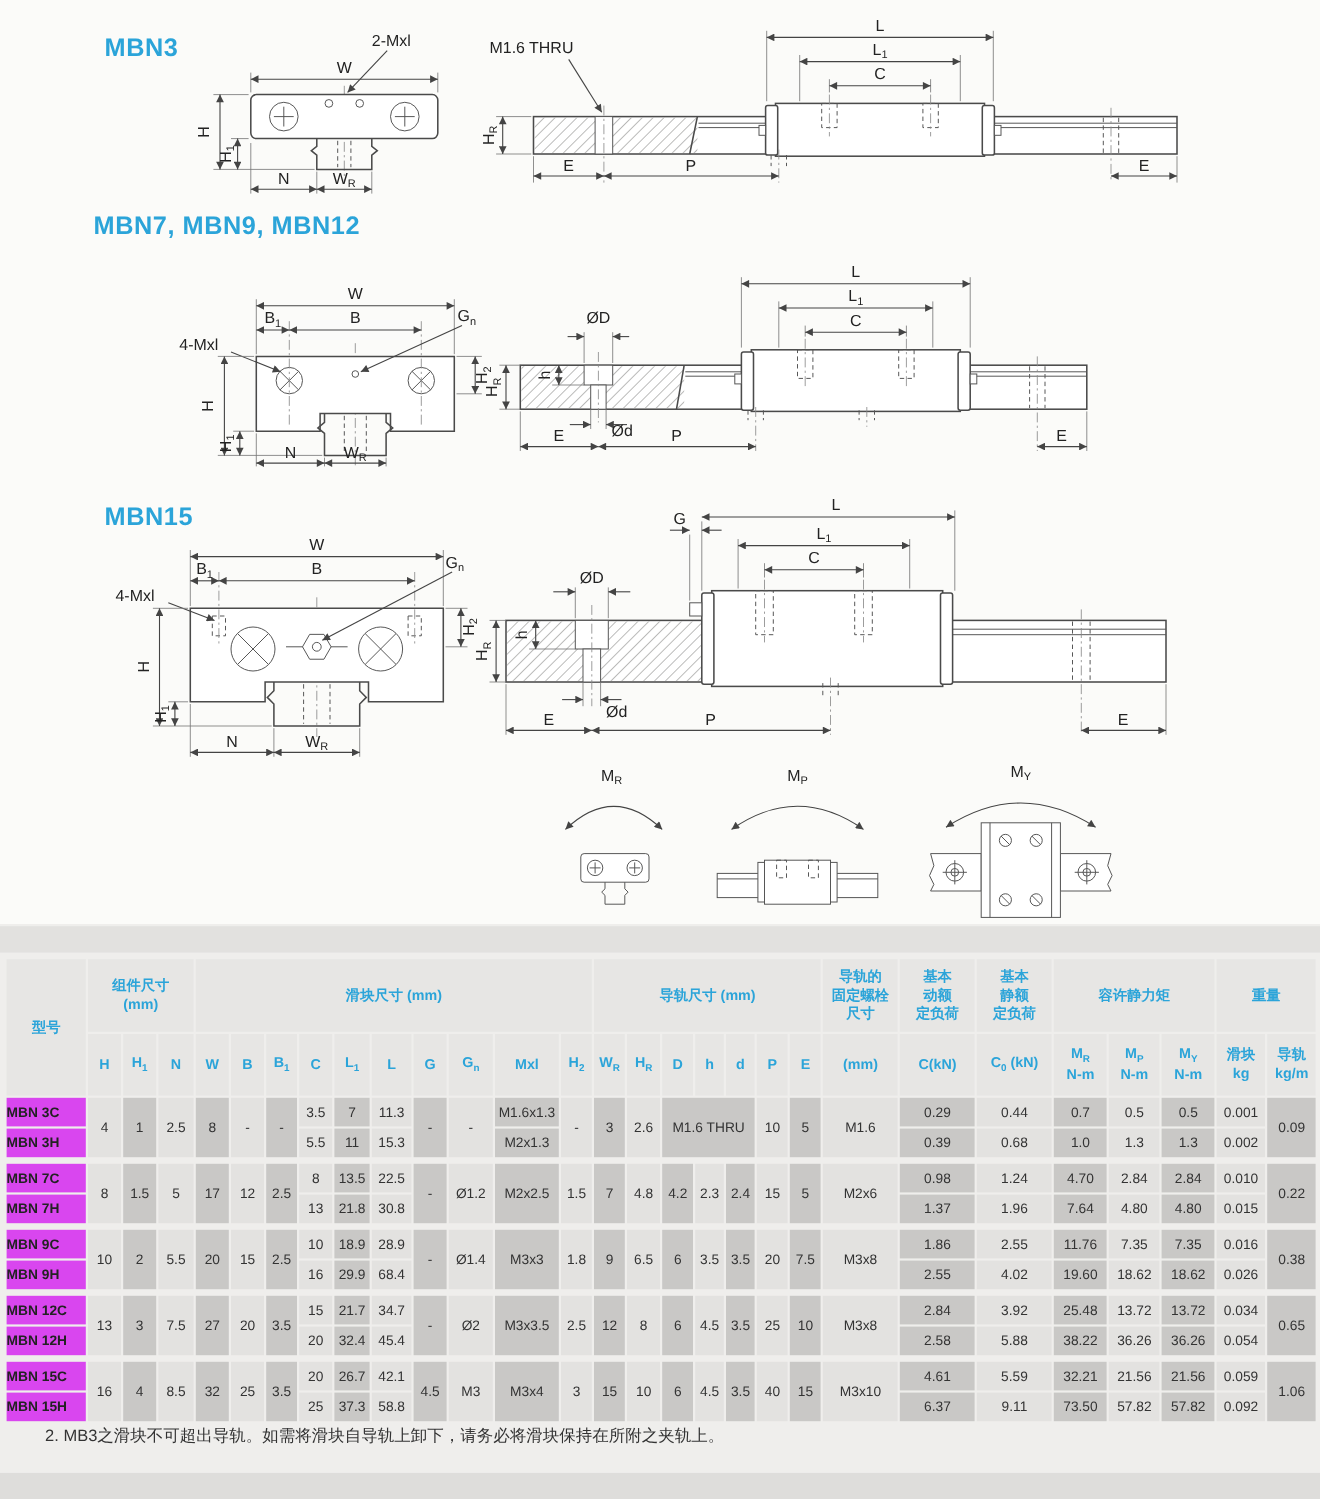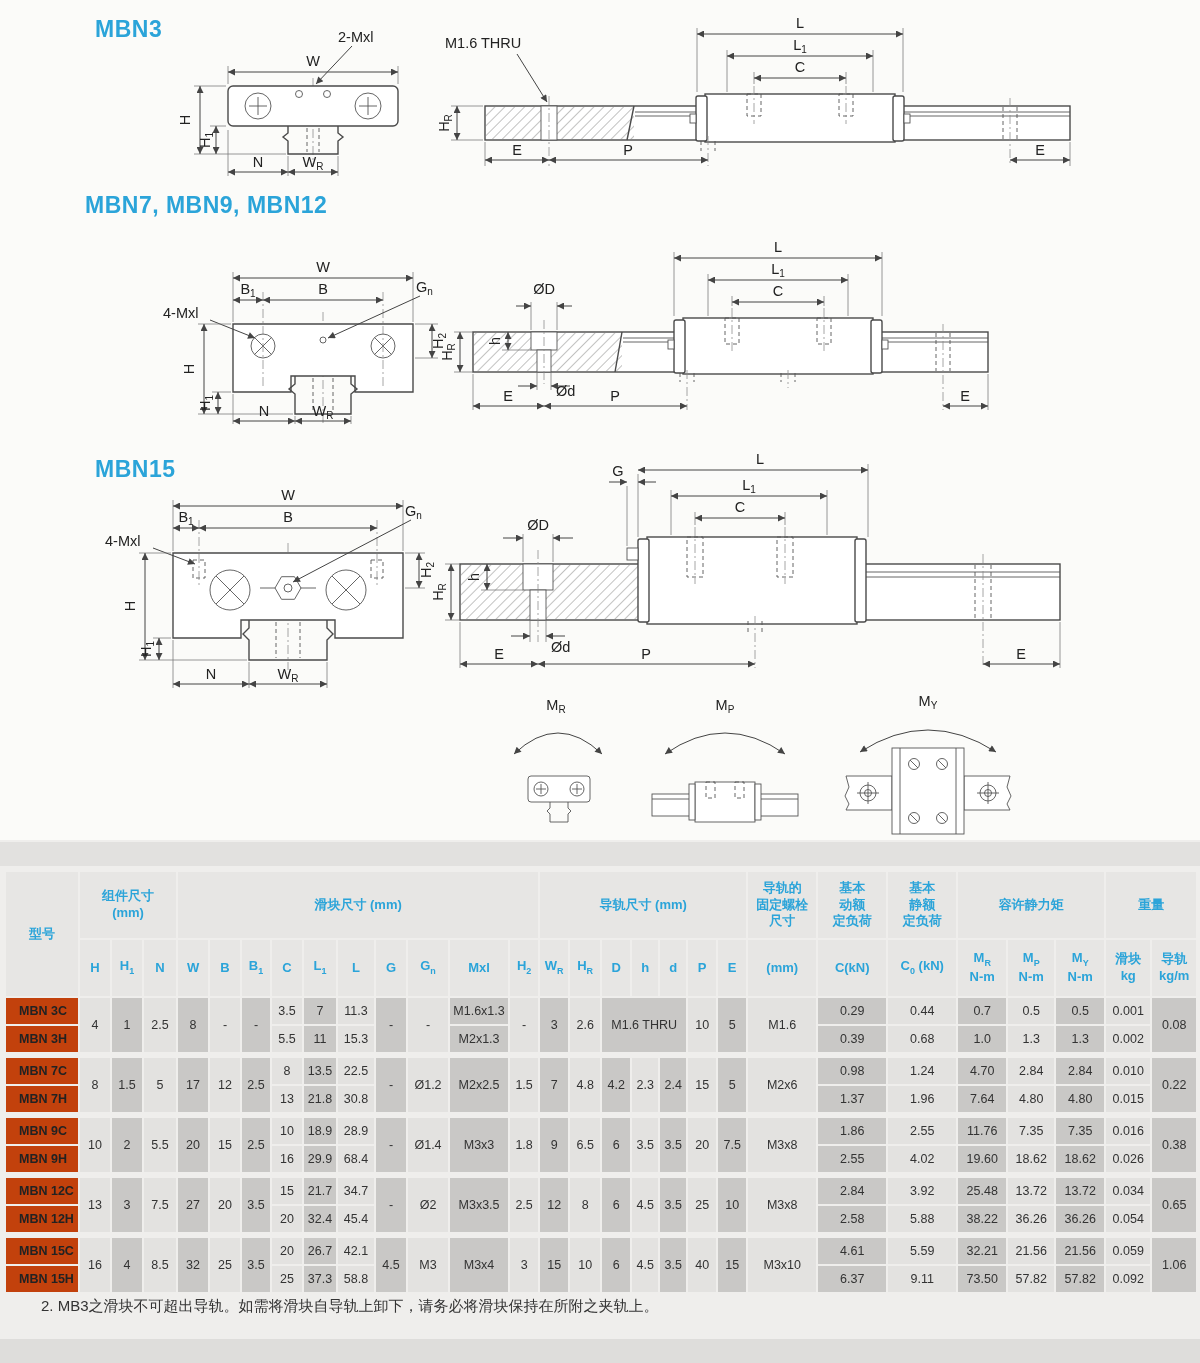--- a/index.html
+++ b/index.html
@@ -22,42 +22,42 @@
   
   .tsec{position:absolute;left:0;top:840px;width:1200px;height:523px;background:#efeeec;}
   .band{position:absolute;left:0;width:1200px;background:#e2e1df;}
   table{border-collapse:separate;border-spacing:2px;table-layout:fixed;margin-left:4px;width:1192px;}
   th{background:#e7e6e4;color:#2ba4d9;font-weight:bold;font-size:13px;line-height:1.3;
      vertical-align:middle;padding:1px;}
   th sub,td sub{font-size:9px;}
   tr.h1 th{height:64px;}
   tr.h2 th{height:54px;}
   td{font-size:12.5px;color:#333;text-align:center;vertical-align:middle;height:26px;padding:0;}
-  td.model{text-align:left;padding-left:13px;font-weight:bold;color:#222;background:#c2410c;font-size:12.5px;}
+  td.model{text-align:left;padding-left:0;font-weight:bold;color:#222;background:#d946ef;font-size:12.5px;}
   td.a{background:#e3e2e0;}
   td.b{background:#c9c8c6;}
   tr.sp td{background:transparent;height:2px;line-height:2px;padding:0;}
   .notes{position:absolute;left:10px;top:1294px;font-size:15px;color:#333;line-height:1.55;}
   .notes .n2{padding-left:31px;}
 </style>
 </head>
 <body>
 
 <svg width="0" height="0" style="position:absolute" aria-hidden="true">
   <defs>
     <marker id="ar" viewBox="0 0 10 10" refX="10" refY="5" markerWidth="9" markerHeight="7" orient="auto-start-reverse">
       <path d="M0,0 L10,5 L0,10 z" fill="#444"></path>
     </marker>
     <pattern id="hat" patternUnits="userSpaceOnUse" width="7" height="7" patternTransform="rotate(45)">
       <line x1="0" y1="0" x2="0" y2="7" stroke="#8f8f8d" stroke-width="1.1"></line>
     </pattern>
   </defs>
 </svg>
 
-<div class="abs dtitle" style="left:95px;top:16px;">MBN3</div>
+<div class="abs dtitle" style="left:95px;top:30px;">MBN3</div>
 
 <svg class="abs" style="left:150px;top:24px;" width="270" height="165" viewBox="0 0 270 165">
   <g>
     <line class="cl" x1="163" y1="54" x2="163" y2="142"></line>
     <rect class="ol" x="78" y="62" width="170" height="40" rx="5"></rect>
     <circle class="thinf" cx="108" cy="82" r="13"></circle>
     <line class="thin" x1="99" y1="82" x2="117" y2="82"></line>
       <line class="thin" x1="108" y1="73" x2="108" y2="91"></line>
     <circle class="thinf" cx="218" cy="82" r="13"></circle>
     <line class="thin" x1="209" y1="82" x2="227" y2="82"></line>
@@ -583,21 +583,21 @@
         <td class="b" rowspan="2" colspan="3">M1.6 THRU</td>
         <td class="a" rowspan="2">10</td>
         <td class="b" rowspan="2">5</td>
         <td class="a" rowspan="2">M1.6</td>
         <td class="b">0.29</td>
         <td class="a">0.44</td>
         <td class="b">0.7</td>
         <td class="a">0.5</td>
         <td class="b">0.5</td>
         <td class="a">0.001</td>
-        <td class="b" rowspan="2">0.08</td>
+        <td class="b" rowspan="2">0.09</td>
       </tr>
       <tr>
         <td class="model">MBN 3H</td>
         <td class="a">5.5</td>
         <td class="b">11</td>
         <td class="a">15.3</td>
         <td class="b">M2x1.3</td>
         <td class="b">0.39</td>
         <td class="a">0.68</td>
         <td class="b">1.0</td>

